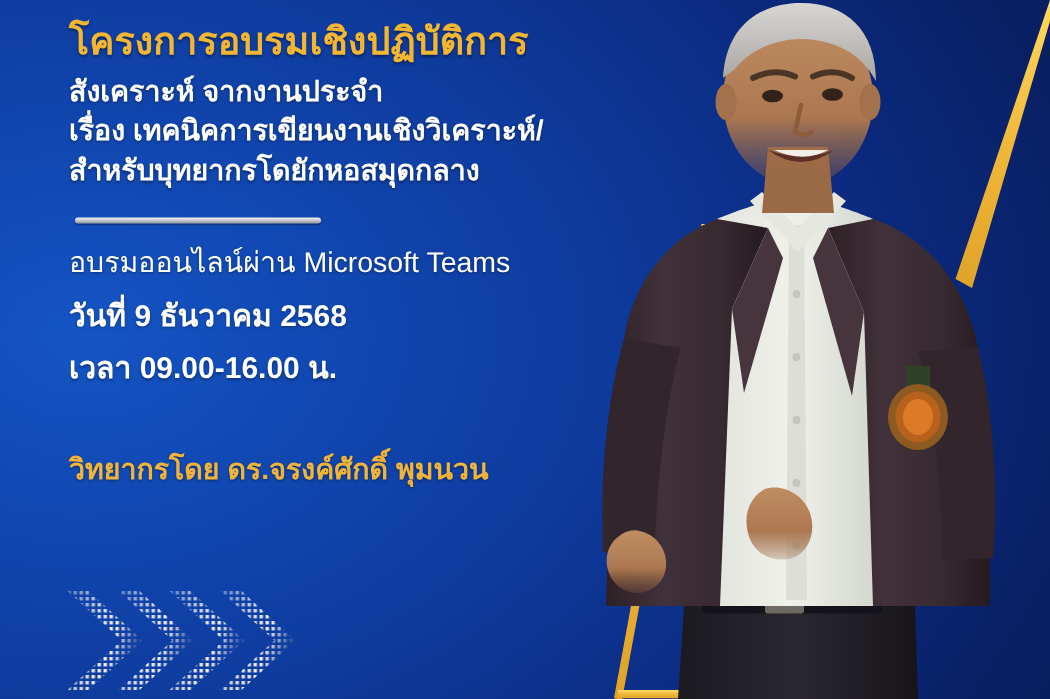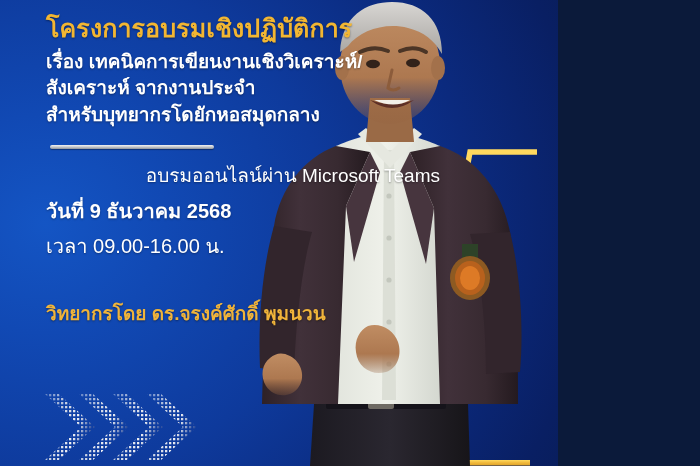--- a/index.html
+++ b/index.html
@@ -1,21 +1,21 @@
 <!DOCTYPE html>
 <html lang="th"><head>
 <meta charset="utf-8">
 <title>Training Poster</title>
 <style>
   html,body{margin:0;padding:0;background:#0b1a3a;}
   *{box-sizing:border-box;}
 
   .poster{
     position:relative;
-    width:558px;height:466px;
+    width:700px;height:466px;
     overflow:hidden;
     font-family:"Liberation Sans","DejaVu Sans",sans-serif;
     background:
       radial-gradient(120% 130% at 8% 48%, #1455c4 0%, #1149b4 18%, #0e3a9c 42%, #0b2a7e 64%, #091f63 82%, #081a4e 100%);
   }
 
   
   .gold-frame{
     position:absolute;left:0;top:0;width:700px;height:466px;
     pointer-events:none;
@@ -69,33 +69,32 @@
   .details{
     margin-top:17px;
     color:#ffffff;
     white-space:nowrap;
   }
   .details .line-mode{
     font-size:19px;
     font-weight:normal;
     line-height:1.0;
     text-shadow:0 1px 2px rgba(0,0,0,.35);
-    text-align:right;
   }
   .details .line-date{
     margin-top:16px;
     font-size:20px;
     font-weight:bold;
     line-height:1.0;
     text-shadow:0 1px 2px rgba(0,0,0,.35);
   }
   .details .line-time{
     margin-top:15px;
     font-size:20px;
-    font-weight:normal;
+    font-weight:bold;
     line-height:1.0;
     text-shadow:0 1px 2px rgba(0,0,0,.35);
   }
 
   .speaker{
     margin-top:48px;
     color:#f0b43a;
     font-size:19px;
     font-weight:bold;
     line-height:1.0;
@@ -227,22 +226,22 @@
 
     <path d="M 152 100 q 22 16 44 0 q -22 8 -44 0 Z" fill="#5d2f26"></path>
     <path d="M 156 100 q 20 9 36 0 Z" fill="#f3efe8"></path>
   </svg>
 
   <div class="content">
 
     <div class="title">โครงการอบรมเชิงปฏิบัติการ</div>
 
     <div class="subtitle">
+      <div>สังเคราะห์ จากงานประจำ</div>
       <div>เรื่อง เทคนิคการเขียนงานเชิงวิเคราะห์/</div>
-      <div>สังเคราะห์ จากงานประจำ</div>
       <div>สำหรับบุทยากรโดยักหอสมุดกลาง</div>
     </div>
 
     <div class="divider"></div>
 
     <div class="details">
       <div class="line-mode">อบรมออนไลน์ผ่าน Microsoft Teams</div>
       <div class="line-date">วันที่ 9 ธันวาคม 2568</div>
       <div class="line-time">เวลา 09.00-16.00 น.</div>
     </div>

